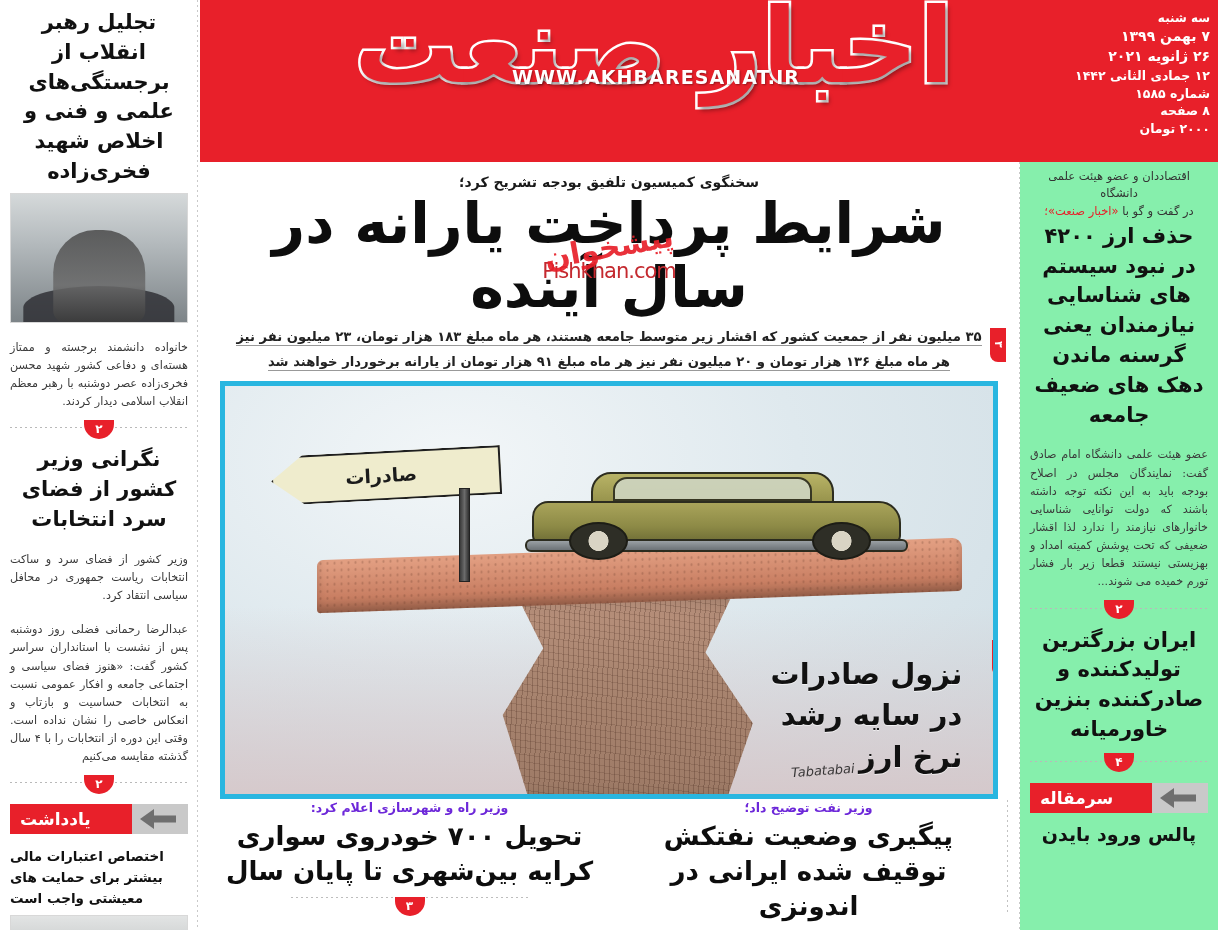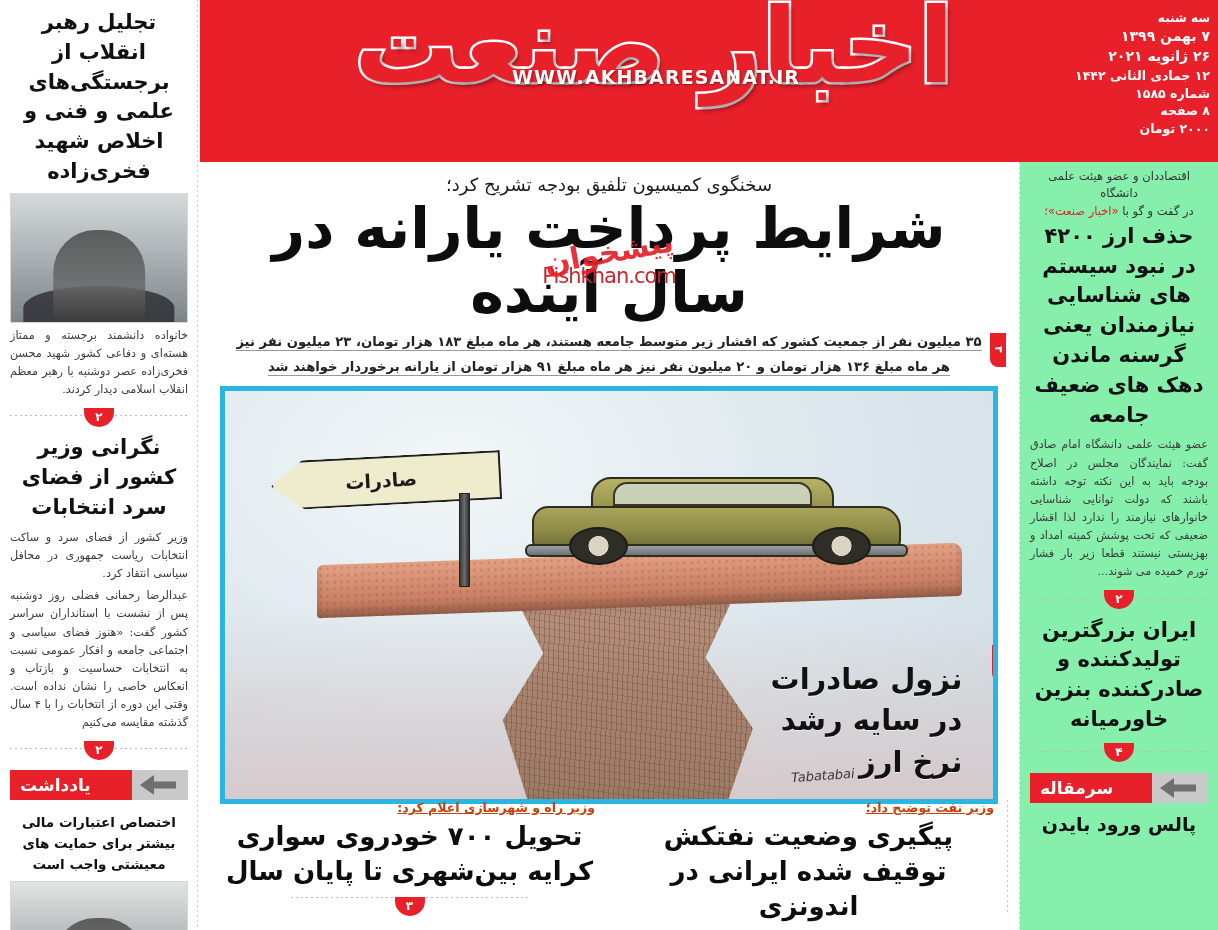--- a/index.html
+++ b/index.html
@@ -101,21 +101,21 @@
   }
   .side-hl.small { font-size: 19px; }
   .side-kicker {
     font-size: 11.5px; color: #333; text-align: center;
     line-height: 1.5; margin-bottom: 2px;
   }
   .side-kicker .red { color: #e8202a; }
   .side-body {
     font-size: 11.2px; color: #3a3a3a; line-height: 1.62;
     text-align: justify; text-align-last: right;
-    margin-top: 4px;
+    margin-top: 16px;
   }
 
   .photo {
     width: 100%; height: 130px;
     background: linear-gradient(170deg,#cfd4d6 0%, #9aa1a6 45%, #6d7479 100%);
     border: 1px solid #d8d8d8;
     margin: 6px 0 4px;
     position: relative;
     overflow: hidden;
   }
@@ -173,31 +173,31 @@
     width: 24px; height: 7px; background: #6f6f6f;
   }
   .section-bar .label {
     flex: 1; background: #e8202a; color: #fff;
     font-size: 17px; font-weight: bold;
     display: flex; align-items: center; justify-content: flex-end;
     padding: 0 10px;
   }
   .note-title {
     font-size: 13.5px; font-weight: bold; color: #111;
-    text-align: center; line-height: 1.55; margin: 12px 0 6px;
+    text-align: left; line-height: 1.55; margin: 12px 0 6px;
   }
 
   
   .center {
     position: absolute;
     left: 198px; top: 162px; width: 822px; height: 768px;
     padding: 8px 12px 0 12px;
   }
   .lead-kicker {
-    text-align: center; font-size: 18px; font-weight: normal; color: #1a1a1a;
+    text-align: center; font-size: 14px; font-weight: bold; color: #1a1a1a;
     margin: 4px 0 2px;
   }
   .lead-headline {
     text-align: center;
     font-size: 57px; font-weight: bold; color: #0d0d0d;
     line-height: 1.12; letter-spacing: -1px;
     margin: 2px 0 4px;
     position: relative;
   }
   .watermark {
@@ -355,21 +355,21 @@
     position: absolute; left: 12px; right: 12px; bottom: 0; height: 136px;
     display: flex; flex-direction: row-reverse;
   }
   .bh {
     flex: 1; padding: 6px 14px 0 14px; position: relative;
   }
   .bh + .bh::after {
     content:""; position: absolute; right: 0; top: 6px; bottom: 18px; width: 1px;
     background: repeating-linear-gradient(to bottom,#c2c2c2 0 2px, transparent 2px 5px);
   }
-  .bh .kicker { text-align: right; font-size: 12.5px; font-weight: bold; color: #c2410c; margin-bottom: 4px; text-decoration: underline; }
+  .bh .kicker { text-align: center; font-size: 12.5px; font-weight: bold; color: #6d28d9; margin-bottom: 4px; }
   .bh .title { text-align: center; font-size: 26px; font-weight: bold; color: #0d0d0d; line-height: 1.35; }
   .bh .numbar {
     position: relative; height: 18px; margin-top: 8px;
     display: flex; align-items: flex-start; justify-content: center;
   }
   .bh .numbar::before {
     content:""; position:absolute; left: 18%; right: 18%; top: 0; height: 1px;
     background: repeating-linear-gradient(to right,#bdbdbd 0 2px, transparent 2px 5px);
   }
   .bh .numbar .pagenum { border-radius: 0 0 16px 16px; }

